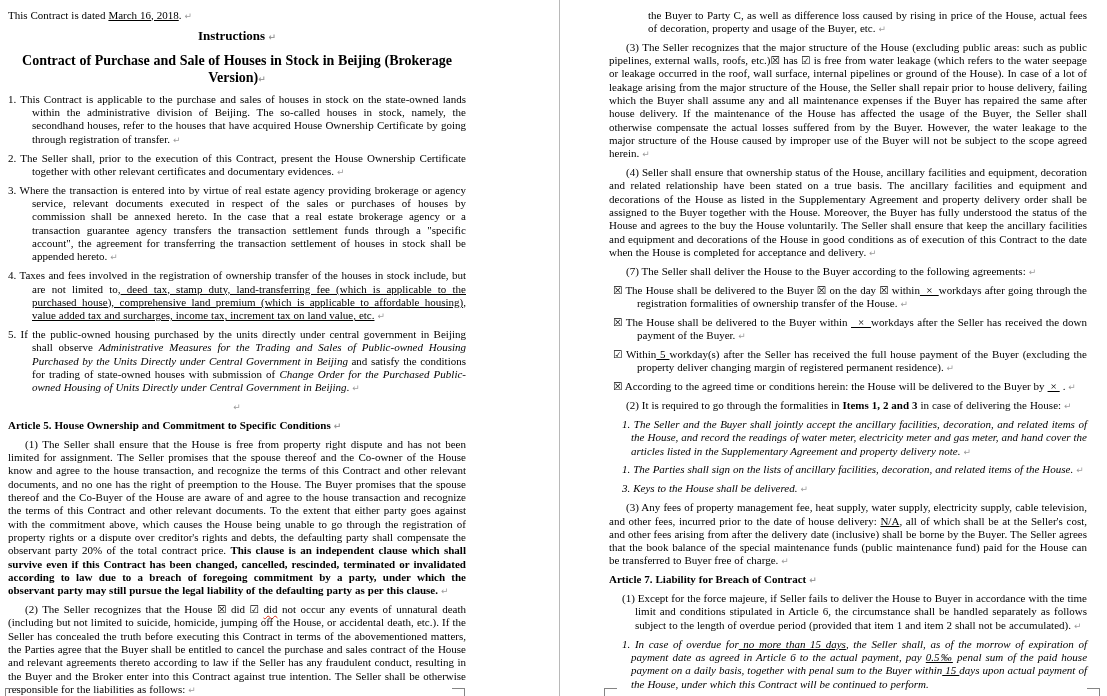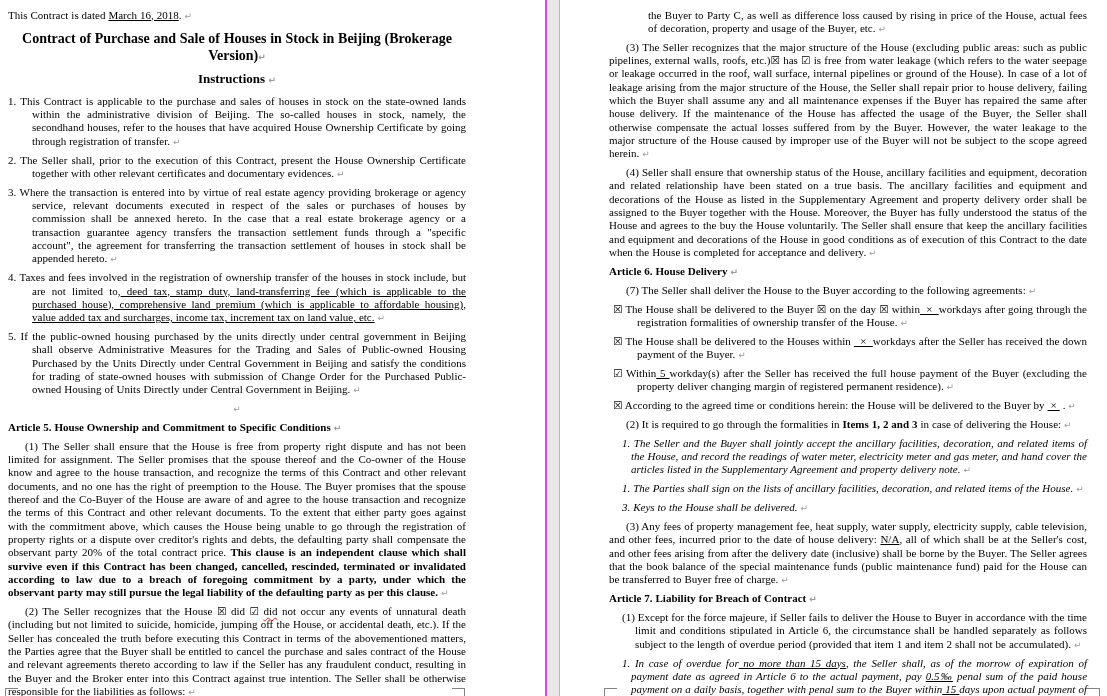--- a/index.html
+++ b/index.html
@@ -3,21 +3,21 @@
 <meta charset="utf-8">
 <style>
   html,body{margin:0;padding:0;}
   body{
     width:1107px;height:696px;overflow:hidden;position:relative;
     background:#e8e8e8;
     font-family:"Liberation Serif", serif;
     color:#000;
   }
   .page{position:absolute;top:0;height:696px;background:#fff;overflow:hidden;}
-  #page-left{left:0;width:545px;border-right:2px solid #d946ef;}
+  #page-left{left:0;width:545px;border-right:6px solid #d946ef;padding-left:43px;}
   #page-right{left:559px;width:548px;border-left:1px solid #b8b8b8;}
   .content{
     position:absolute;top:4px;
     font-size:11px;line-height:13.3px;
     text-align:justify;text-justify:inter-word;
     letter-spacing:0;word-spacing:0.2px;
   }
   #page-left .content{left:8px;width:458px;}
   #page-right .content{left:49px;width:478px;}
 
@@ -27,66 +27,65 @@
   .b-heading{font-weight:bold;text-align:left;}
   .b-para{text-indent:17px;}
   .b-insli{padding-left:24px;text-indent:-24px;}
   .b-cbli{padding-left:28px;text-indent:-24px;}
   .b-numli{padding-left:22px;text-indent:-9px;font-style:italic;}
   .b-hang{padding-left:26px;text-indent:-13px;}
   .b-cont{padding-left:39px;}
   .b-centermark{text-align:center;text-indent:0;}
   .seg-u{text-decoration:underline;}
   .seg-bu{font-weight:bold;}
-  .seg-i{}
+  .seg-i{font-style:italic;}
   .seg-r{
     text-decoration-line:underline;
     text-decoration-style:wavy;
     text-decoration-color:#dd2211;
     text-decoration-thickness:1px;
     text-underline-offset:2px;
   }
   .seg-pm{color:#9a9a9a;font-size:9px;font-family:"DejaVu Sans", sans-serif;}
   .seg-cb{font-family:"DejaVu Sans", sans-serif;font-size:10.5px;}
 
   .corner{position:absolute;top:688px;width:12px;height:8px;}
   .corner.cl{border-top:1px solid #848484;border-left:1px solid #848484;}
   .corner.cr{border-top:1px solid #848484;border-right:1px solid #848484;}
 </style>
 </head>
 <body>
 
 <div class="page" id="page-left">
   <div class="content">
       <div class="blk"><span>This Contract is dated </span><span class="seg-u">March 16, 2018</span><span>. </span><span class="seg-pm">↵</span></div>
+      <div class="blk b-subtitle"><span>Instructions </span><span class="seg-pm">↵</span></div>
       <div class="blk b-title"><span>Contract of Purchase and Sale of Houses in Stock in Beijing (Brokerage Version)</span><span class="seg-pm">↵</span></div>
-      <div class="blk b-subtitle"><span>Instructions </span><span class="seg-pm">↵</span></div>
       <div class="blk b-insli"><span>1. This Contract is applicable to the purchase and sales of houses in stock on the state-owned lands within the administrative division of Beijing. The so-called houses in stock, namely, the secondhand houses, refer to the houses that have acquired House Ownership Certificate by going through registration of transfer. </span><span class="seg-pm">↵</span></div>
       <div class="blk b-insli"><span>2. The Seller shall, prior to the execution of this Contract, present the House Ownership Certificate together with other relevant certificates and documentary evidences. </span><span class="seg-pm">↵</span></div>
       <div class="blk b-insli"><span>3. Where the transaction is entered into by virtue of real estate agency providing brokerage or agency service, relevant documents executed in respect of the sales or purchases of houses by commission shall be annexed hereto. In the case that a real estate brokerage agency or a transaction guarantee agency transfers the transaction settlement funds through a "specific account", the agreement for transferring the transaction settlement of houses in stock shall be appended hereto. </span><span class="seg-pm">↵</span></div>
       <div class="blk b-insli"><span>4. Taxes and fees involved in the registration of ownership transfer of the houses in stock include, but are not limited to,</span><span class="seg-u">&nbsp;deed tax, stamp duty, land-transferring fee (which is applicable to the purchased house), comprehensive land premium (which is applicable to affordable housing), value added tax and surcharges, income tax, increment tax on land value, etc.</span><span> </span><span class="seg-pm">↵</span></div>
       <div class="blk b-insli"><span>5. If the public-owned housing purchased by the units directly under central government in Beijing shall observe </span><span class="seg-i">Administrative Measures for the Trading and Sales of Public-owned Housing Purchased by the Units Directly under Central Government in Beijing</span><span> and satisfy the conditions for trading of state-owned houses with submission of </span><span class="seg-i">Change Order for the Purchased Public-owned Housing of Units Directly under Central Government in Beijing</span><span>. </span><span class="seg-pm">↵</span></div>
       <div class="blk b-centermark"><span class="seg-pm">↵</span></div>
       <div class="blk b-heading"><span>Article 5. House Ownership and Commitment to Specific Conditions </span><span class="seg-pm">↵</span></div>
       <div class="blk b-para"><span>(1) The Seller shall ensure that the House is free from property right dispute and has not been limited for assignment. The Seller promises that the spouse thereof and the Co-owner of the House know and agree to the house transaction, and recognize the terms of this Contract and other relevant documents, and no one has the right of preemption to the House. The Buyer promises that the spouse thereof and the Co-Buyer of the House are aware of and agree to the house transaction and recognize the terms of this Contract and other relevant documents. To the extent that either party goes against with the commitment above, which causes the House being unable to go through the registration of property rights or a dispute over creditor's rights and debts, the defaulting party shall compensate the observant party 20% of the total contract price. </span><span class="seg-bu">This clause is an independent clause which shall survive even if this Contract has been changed, cancelled, rescinded, terminated or invalidated according to law due to a breach of foregoing commitment by a party, under which the observant party may still pursue the legal liability of the defaulting party as per this clause.</span><span> </span><span class="seg-pm">↵</span></div>
       <div class="blk b-para"><span>(2) The Seller recognizes that the House </span><span class="seg-cb">☒</span><span> did </span><span class="seg-cb">☑</span><span> </span><span class="seg-r">did</span><span> not occur any events of unnatural death (including but not limited to suicide, homicide, jumping off the House, or accidental death, etc.). If the Seller has concealed the truth before executing this Contract in terms of the abovementioned matters, the Parties agree that the Buyer shall be entitled to cancel the purchase and sales contract of the House and relevant agreements thereto according to law if the Seller has any fraudulent conduct, resulting in the Buyer and the Broker enter into this Contract against true intention. The Seller shall be otherwise responsible for the liabilities as follows: </span><span class="seg-pm">↵</span></div>
     </div>
   <div class="corner cl" style="left:5px"></div>
   <div class="corner cr" style="left:452px"></div>
 </div>
 
 <div class="page" id="page-right">
   <div class="content">
       <div class="blk b-cont"><span>the Buyer to Party C, as well as difference loss caused by rising in price of the House, actual fees of decoration, property and usage of the Buyer, etc. </span><span class="seg-pm">↵</span></div>
       <div class="blk b-para"><span>(3) The Seller recognizes that the major structure of the House (excluding public areas: such as public pipelines, external walls, roofs, etc.)</span><span class="seg-cb">☒</span><span> has </span><span class="seg-cb">☑</span><span> is free from water leakage (which refers to the water seepage or leakage occurred in the roof, wall surface, internal pipelines or ground of the House). In case of a lot of leakage arising from the major structure of the House, the Seller shall repair prior to house delivery, failing which the Buyer shall assume any and all maintenance expenses if the Buyer has repaired the same after house delivery. If the maintenance of the House has affected the usage of the Buyer, the Seller shall otherwise compensate the actual losses suffered from by the Buyer. However, the water leakage to the major structure of the House caused by improper use of the Buyer will not be subject to the scope agreed herein. </span><span class="seg-pm">↵</span></div>
       <div class="blk b-para"><span>(4) Seller shall ensure that ownership status of the House, ancillary facilities and equipment, decoration and related relationship have been stated on a true basis. The ancillary facilities and equipment and decorations of the House as listed in the Supplementary Agreement and property delivery order shall be assigned to the Buyer together with the House. Moreover, the Buyer has fully understood the status of the House and agrees to the buy the House voluntarily. The Seller shall ensure that keep the ancillary facilities and equipment and decorations of the House in good conditions as of execution of this Contract to the date when the House is completed for acceptance and delivery. </span><span class="seg-pm">↵</span></div>
-      <div class="blk b-heading"><span>Article 6. House Delivery </span><span class="seg-pm">↵</span></div>
       <div class="blk b-para"><span>(7) The Seller shall deliver the House to the Buyer according to the following agreements: </span><span class="seg-pm">↵</span></div>
       <div class="blk b-cbli"><span class="seg-cb">☒</span><span> The House shall be delivered to the Buyer </span><span class="seg-cb">☒</span><span> on the day </span><span class="seg-cb">☒</span><span> within</span><span class="seg-u">&nbsp;&nbsp;×&nbsp;&nbsp;</span><span>workdays after going through the registration formalities of ownership transfer of the House. </span><span class="seg-pm">↵</span></div>
-      <div class="blk b-cbli"><span class="seg-cb">☒</span><span> The House shall be delivered to the Houses within </span><span class="seg-u">&nbsp;&nbsp;×&nbsp;&nbsp;</span><span>workdays after the Seller has received the down payment of the Buyer. </span><span class="seg-pm">↵</span></div>
+      <div class="blk b-cbli"><span class="seg-cb">☒</span><span> The House shall be delivered to the Buyer within </span><span class="seg-u">&nbsp;&nbsp;×&nbsp;&nbsp;</span><span>workdays after the Seller has received the down payment of the Buyer. </span><span class="seg-pm">↵</span></div>
       <div class="blk b-cbli"><span class="seg-cb">☑</span><span> Within</span><span class="seg-u">&nbsp;5&nbsp;</span><span>workday(s) after the Seller has received the full house payment of the Buyer (excluding the property deliver changing margin of registered permanent residence). </span><span class="seg-pm">↵</span></div>
       <div class="blk b-cbli"><span class="seg-cb">☒</span><span> According to the agreed time or conditions herein: the House will be delivered to the Buyer by </span><span class="seg-u">&nbsp;×&nbsp;</span><span> . </span><span class="seg-pm">↵</span></div>
       <div class="blk b-para"><span>(2) It is required to go through the formalities in</span><span class="seg-bu">&nbsp;Items 1, 2 and 3&nbsp;</span><span>in case of delivering the House: </span><span class="seg-pm">↵</span></div>
       <div class="blk b-numli"><span>1. The Seller and the Buyer shall jointly accept the ancillary facilities, decoration, and related items of the House, and record the readings of water meter, electricity meter and gas meter, and hand cover the articles listed in the Supplementary Agreement and property delivery note. </span><span class="seg-pm">↵</span></div>
       <div class="blk b-numli"><span>1. The Parties shall sign on the lists of ancillary facilities, decoration, and related items of the House. </span><span class="seg-pm">↵</span></div>
       <div class="blk b-numli"><span>3. Keys to the House shall be delivered. </span><span class="seg-pm">↵</span></div>
       <div class="blk b-para"><span>(3) Any fees of property management fee, heat supply, water supply, electricity supply, cable television, and other fees, incurred prior to the date of house delivery: </span><span class="seg-u">N/A</span><span>, all of which shall be at the Seller's cost, and other fees arising from after the delivery date (inclusive) shall be borne by the Buyer. The Seller agrees that the book balance of the special maintenance funds (public maintenance fund) paid for the House can be transferred to Buyer free of charge. </span><span class="seg-pm">↵</span></div>
       <div class="blk b-heading"><span>Article 7. Liability for Breach of Contract </span><span class="seg-pm">↵</span></div>
       <div class="blk b-hang"><span>(1) Except for the force majeure, if Seller fails to deliver the House to Buyer in accordance with the time limit and conditions stipulated in Article 6, the circumstance shall be handled separately as follows subject to the length of overdue period (provided that item 1 and item 2 shall not be accumulated). </span><span class="seg-pm">↵</span></div>
       <div class="blk b-numli"><span>1. In case of overdue for</span><span class="seg-u">&nbsp;no more than 15 days</span><span>, the Seller shall, as of the morrow of expiration of payment date as agreed in Article 6 to the actual payment, pay </span><span class="seg-u">0.5‰</span><span>&nbsp;penal sum of the paid house payment on a daily basis, together with penal sum to the Buyer within</span><span class="seg-u">&nbsp;15&nbsp;</span><span>days upon actual payment of the House, under which this Contract will be continued to perform. </span></div>

